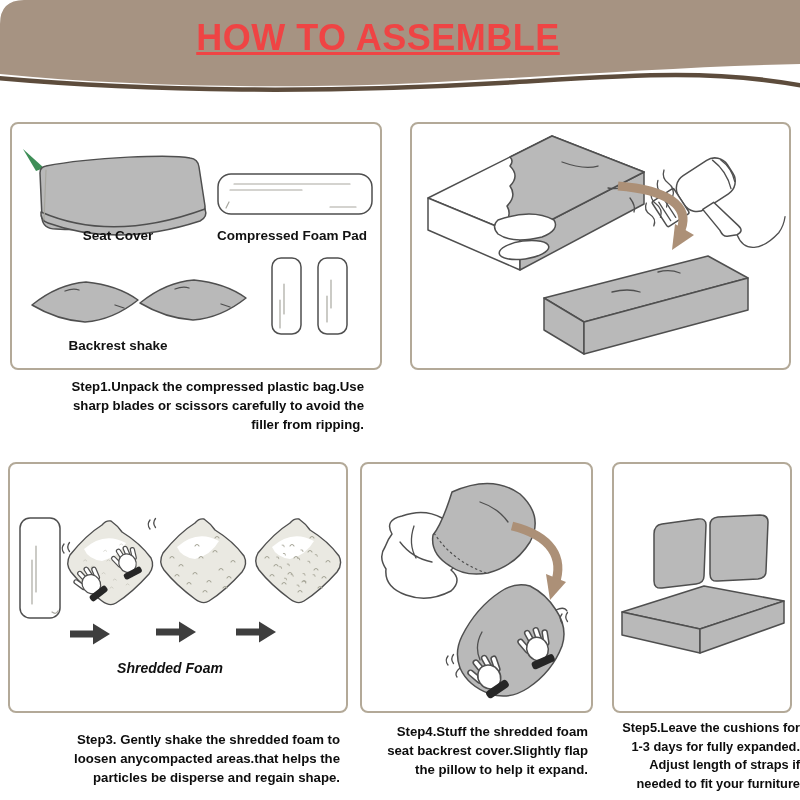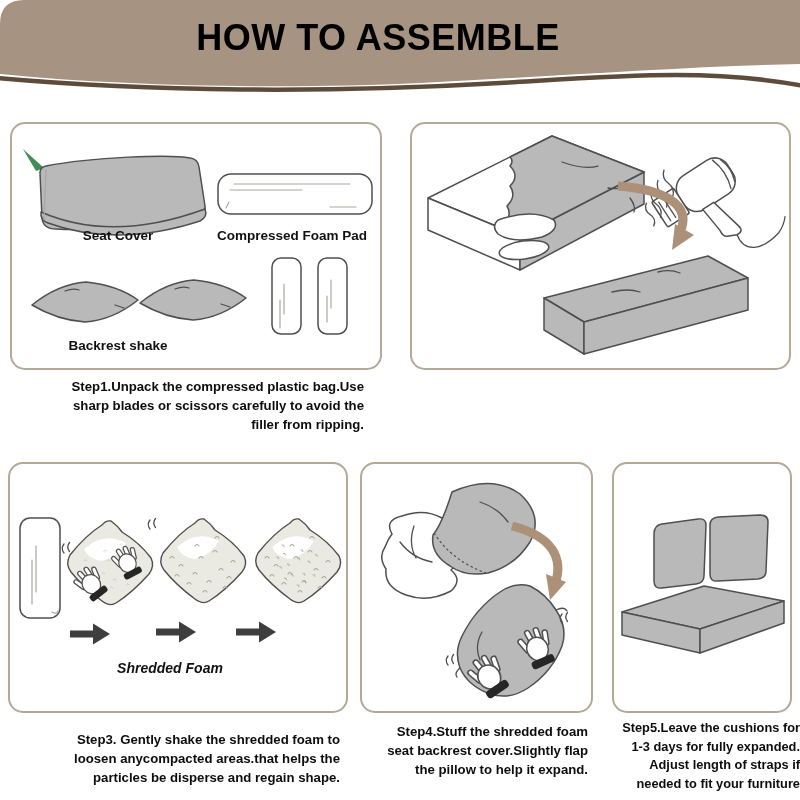--- a/index.html
+++ b/index.html
@@ -4,24 +4,24 @@
 <style>
   :root{
     --header-bg:#a69382; --header-swoosh:#5d4c3c; --panel-border:#b3a998;
     --fill-gray:#b9b9b9; --outline:#4f4f4f; --foam-light:#eae9e2;
     --arrow-brown:#ac9077; --arrow-dark:#3e3e3e; --zipper-green:#3e8e57;
   }
   html,body{margin:0;padding:0;background:#fff;}
   #page{position:relative;width:800px;height:800px;background:#fff;overflow:hidden;
         font-family:"Liberation Sans",sans-serif;}
   .header-svg{position:absolute;top:0;left:0;display:block;}
-  .title{position:absolute;top:17px;left:0;width:756px;text-align:center;color:#000000;
-         font-size:36px;font-weight:bold;letter-spacing:0.5px;}
+  .title{position:absolute;top:17px;left:0;width:756px;text-align:center;color:#ef4444;
+         font-size:36px;font-weight:bold;letter-spacing:0.5px;text-decoration:underline;}
   .panel{position:absolute;background:#fff;border:2px solid var(--panel-border);
-         border-radius:15px;box-sizing:border-box;}
+         border-radius:8px;box-sizing:border-box;}
   #p1{left:10px;top:122px;width:372px;height:248px;}
   #p2{left:410px;top:122px;width:381px;height:248px;}
   #p3{left:8px;top:462px;width:340px;height:251px;font-style:italic;}
   #p4{left:360px;top:462px;width:233px;height:251px;}
   #p5{left:612px;top:462px;width:180px;height:251px;}
   .panel svg{display:block;}
   .itemLabel{position:absolute;font-weight:bold;color:#111;text-align:center;font-size:13.5px;}
   #lbl-seat{left:16px;top:104px;width:180px;}
   #lbl-foampad{left:190px;top:104px;width:180px;}
   #lbl-backrest{left:14px;top:214px;width:184px;}

